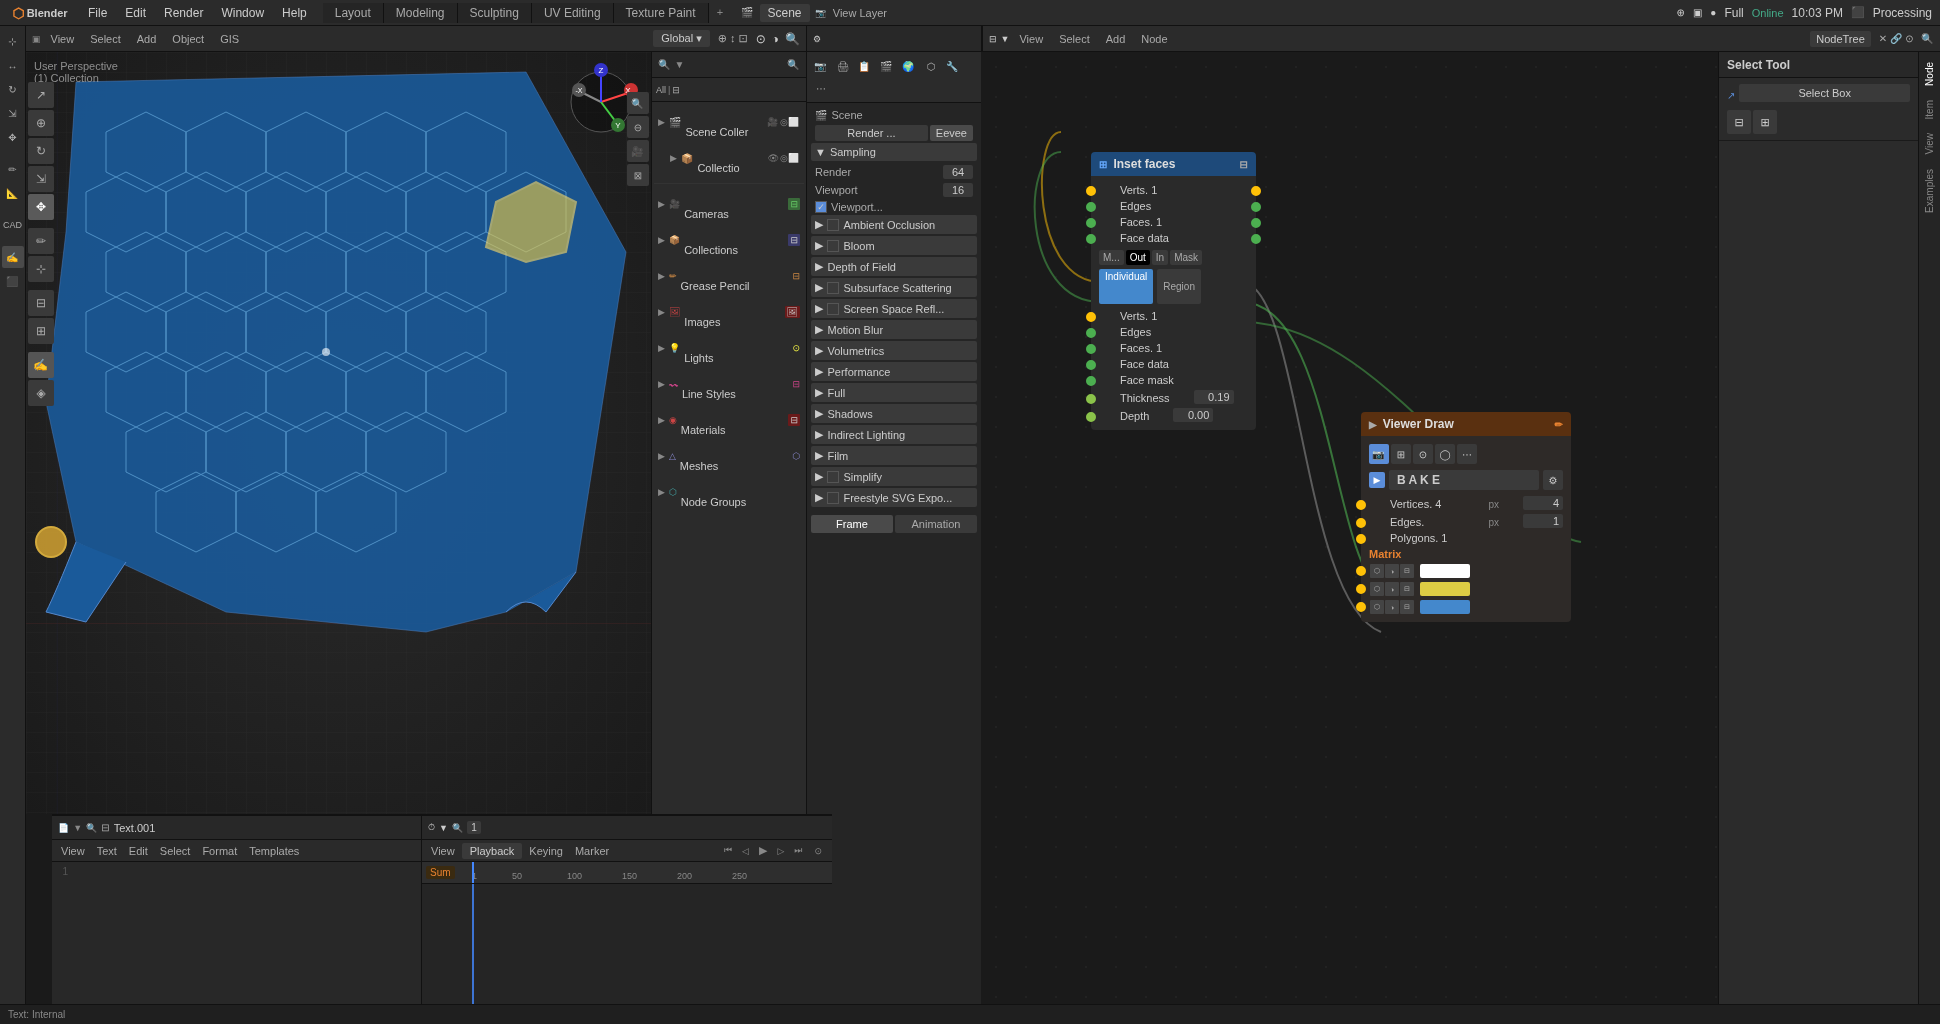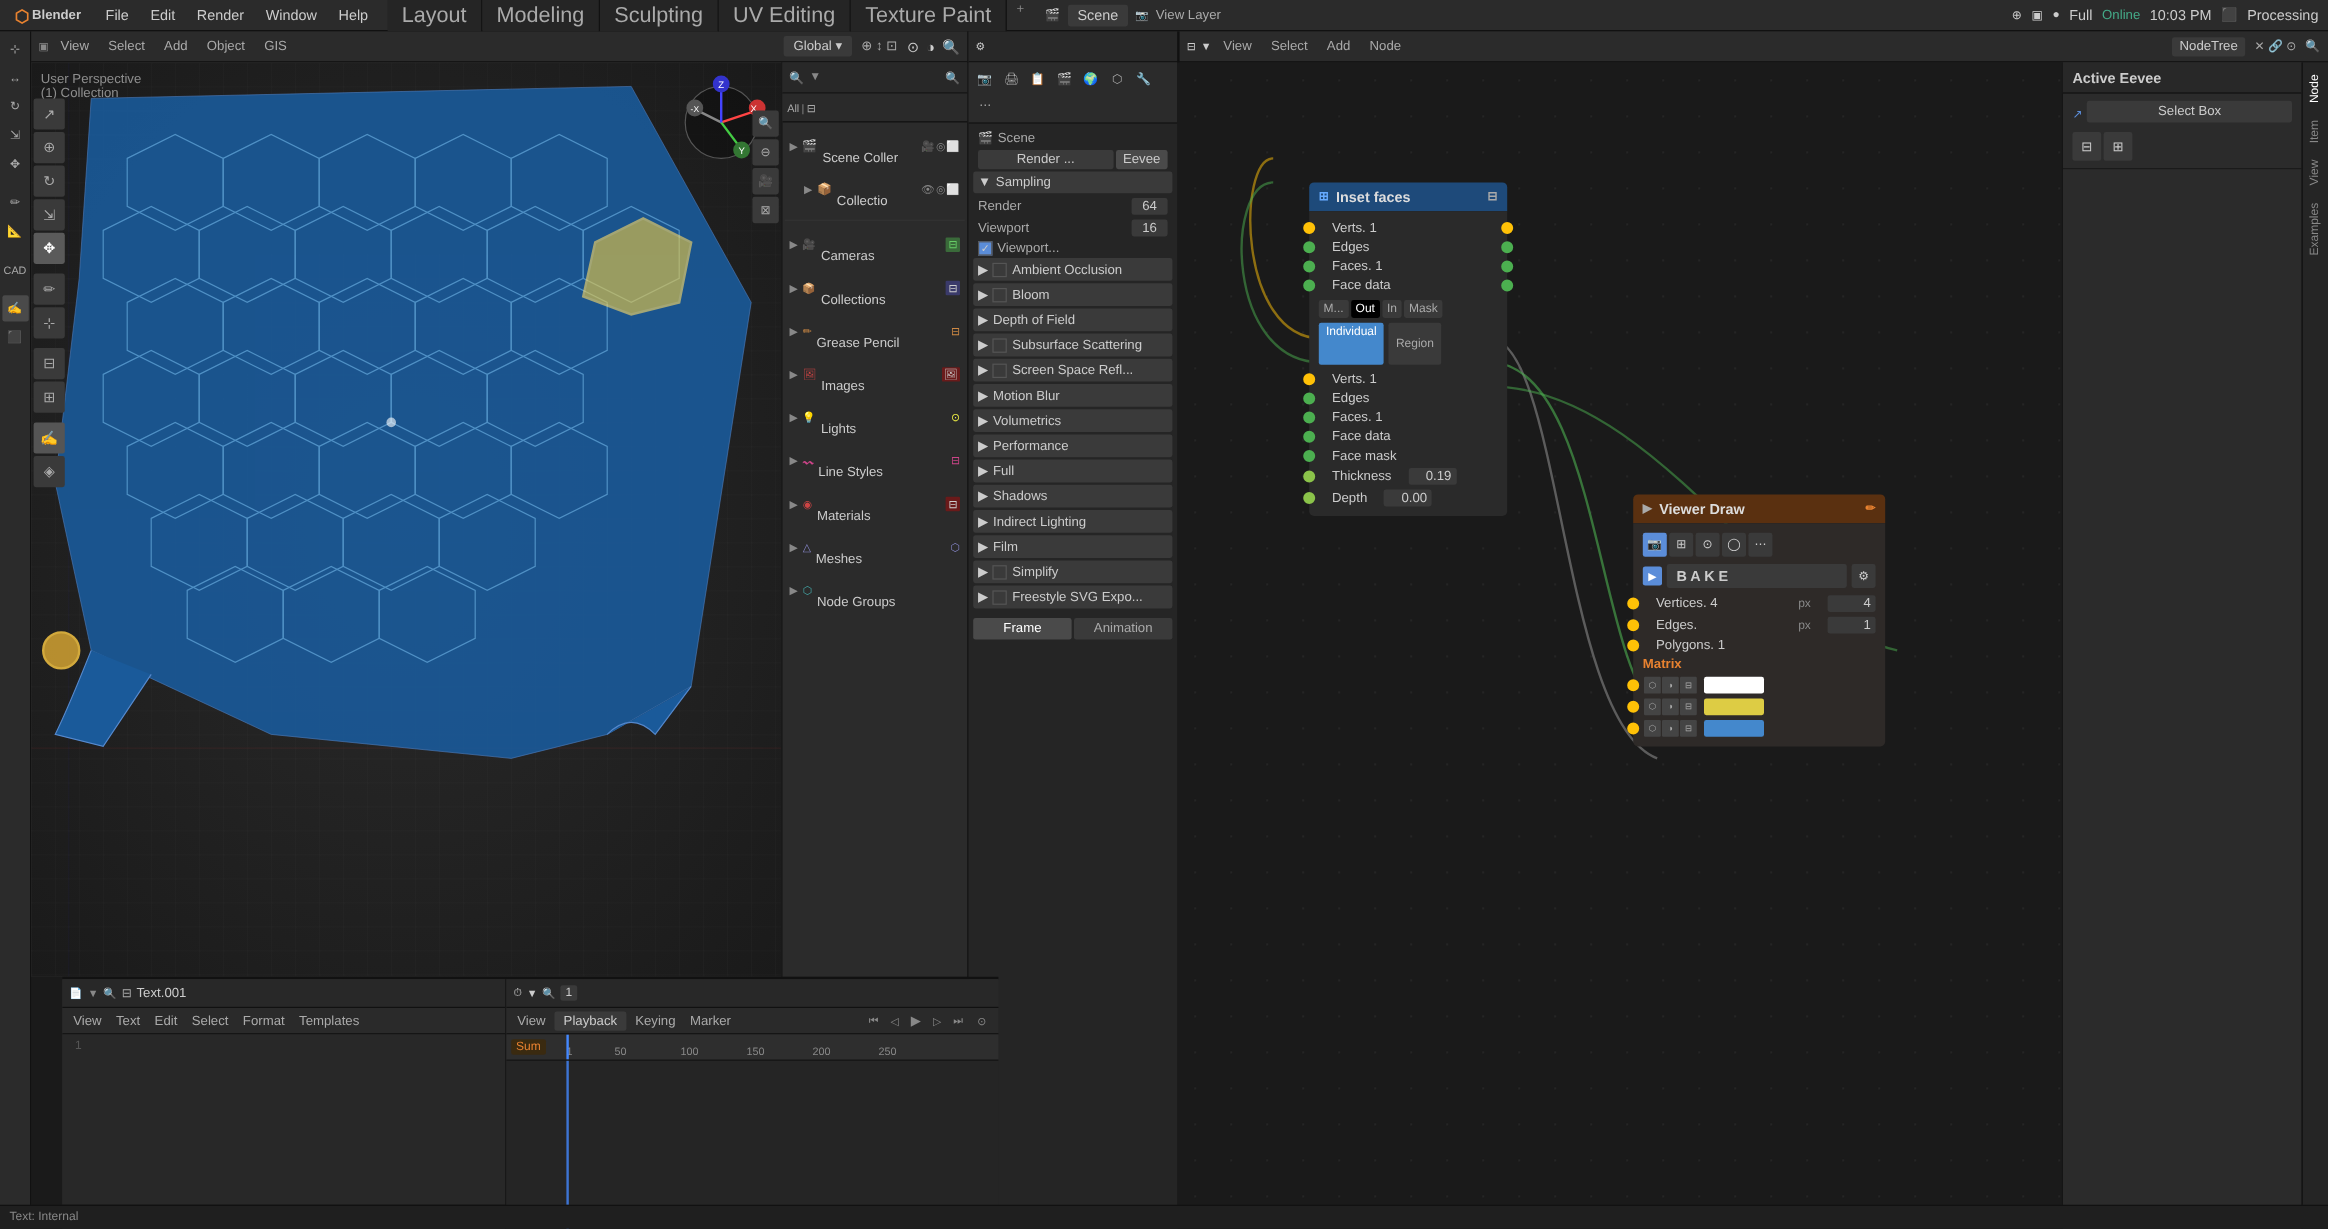--- a/index.html
+++ b/index.html
@@ -44,21 +44,21 @@
       color: #ccc;
       font-size: 12px;
     }
     .top-bar-workspaces {
       display: flex;
       margin-left: 8px;
       gap: 0;
     }
     .workspace-tab {
       padding: 3px 12px;
-      font-size: 18px;
+      font-size: 12px;
       color: #aaa;
       cursor: pointer;
       border-right: 1px solid #111;
       background: #252525;
     }
 
     .top-bar-right {
       margin-left: auto;
       display: flex;
       align-items: center;
@@ -445,24 +445,24 @@
       cursor: move;
       gap: 6px;
     }
     .node-panel-body {
       padding: 6px 8px;
       border-radius: 0 0 4px 4px;
       background: #2a2a2a;
     }
     .node-row {
       display: flex;
-      align-items: center;
+      align-items: flex-end;
       padding: 2px 0;
       font-size: 11px;
-      gap: 14px;
+      gap: 24px;
     }
     .node-socket {
       width: 10px;
       height: 10px;
       border-radius: 50%;
       border: 2px solid #888;
       flex-shrink: 0;
     }
     .node-socket.green { background: #4CAF50; border-color: #4CAF50; }
     .node-socket.yellow { background: #FFC107; border-color: #FFC107; }
@@ -1353,21 +1353,21 @@
               </div>
               <div class="color-swatch" style="background:#4488cc; margin-left:2px;"></div>
             </div>
           </div>
         </div>
 
       </div>
 
       <div class="node-right-panel">
         <div class="nrp-header">
-          <span>Active Eevee</span>
+          <span>Select Tool</span>
         </div>
         <div class="nrp-section">
           <div style="display:flex; align-items:center; gap:4px; margin-bottom:4px;">
             <span style="font-size:10px; color:#5b8dd9;">↗</span>
             <div class="nrp-btn" style="flex:1;">Select Box</div>
           </div>
 
           <div style="display:flex; gap:2px;">
             <div style="width:24px; height:24px; background:#3a3a3a; display:flex; align-items:center; justify-content:center; border-radius:2px; cursor:pointer; font-size:11px;">⊟</div>
             <div style="width:24px; height:24px; background:#3a3a3a; display:flex; align-items:center; justify-content:center; border-radius:2px; cursor:pointer; font-size:11px;">⊞</div>

